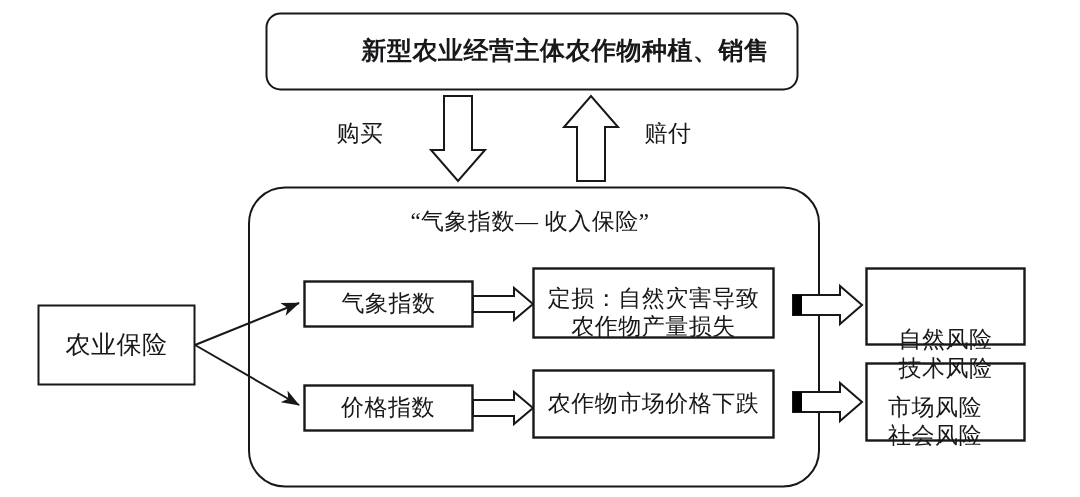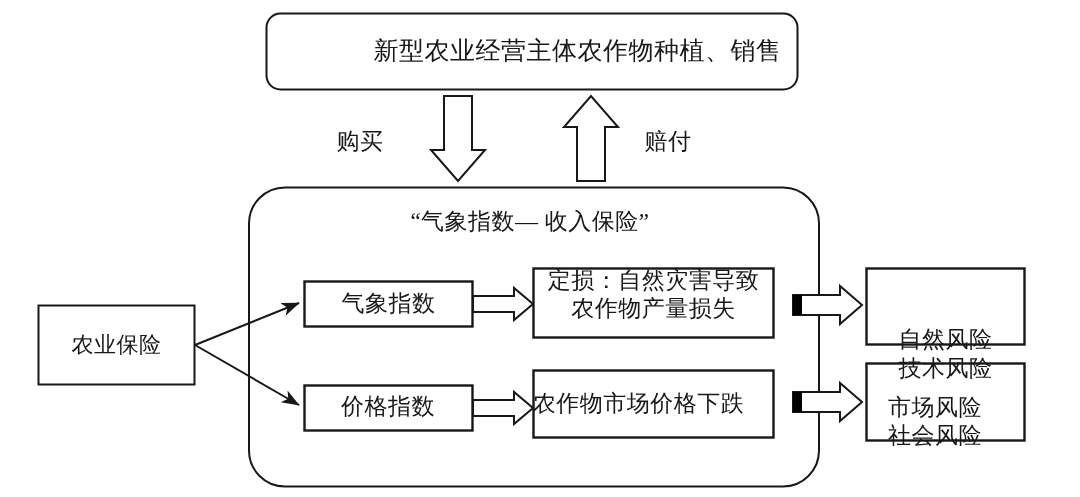--- a/index.html
+++ b/index.html
@@ -35,25 +35,25 @@
     font-family: "Liberation Serif", "DejaVu Serif", serif;
     white-space: pre;
     pointer-events: none;
   }
   .node-text .line {
     display: block;
     line-height: 1.22;
   }
   .t-top       { font-size: 25px; letter-spacing: 0.5px; }
   .t-title     { font-size: 23px; letter-spacing: 0.5px; }
-  .t-left      { font-size: 22px; letter-spacing: 0.5px; }
+  .t-left      { font-size: 25px; letter-spacing: 0.5px; }
   .t-index     { font-size: 23px; letter-spacing: 0.5px; }
   .t-mid       { font-size: 23px; letter-spacing: 0.5px; }
   .t-risk      { font-size: 23px; letter-spacing: 0.5px; }
-  .t-arrowlbl  { font-size: 23px; letter-spacing: 0.5px; margin-top: 8px; }
+  .t-arrowlbl  { font-size: 23px; letter-spacing: 0.5px; }
 </style>
 </head>
 <body>
 
 <div id="diagram-root">
 
   <svg class="canvas" viewBox="0 0 1080 497">
 
     <rect x="266.5" y="13.5" width="531" height="76" rx="14" ry="14" fill="#ffffff" stroke="#17181a" stroke-width="2"></rect>
 
@@ -85,21 +85,21 @@
     <path d="M 793,295 L 840,295 L 840,286 L 862,305 L 840,324 L 840,315 L 793,315 Z" fill="#ffffff" stroke="#17181a" stroke-width="2" stroke-linejoin="miter"></path>
     <rect x="793" y="295" width="9" height="20" fill="#000000"></rect>
 
     <path d="M 793,392 L 840,392 L 840,383 L 862,402 L 840,421 L 840,412 L 793,412 Z" fill="#ffffff" stroke="#17181a" stroke-width="2" stroke-linejoin="miter"></path>
     <rect x="793" y="392" width="9" height="20" fill="#000000"></rect>
 
     <rect x="866.5" y="268.5" width="158" height="76" fill="#ffffff" stroke="#17181a" stroke-width="2.4"></rect>
     <rect x="866.5" y="363.5" width="158" height="77" fill="#ffffff" stroke="#17181a" stroke-width="2.4"></rect>
   </svg>
 
-  <div class="node-text t-top" style="left:276px; top:13px; width:603px; height:77px;">
+  <div class="node-text t-top" style="left:264px; top:13px; width:603px; height:77px;font-weight:bold;">
     <span class="line">新型农业经营主体农作物种植、销售</span>
   </div>
 
   <div class="node-text t-arrowlbl" style="left:318px; top:117px; width:84px; height:34px;">
     <span class="line">购买</span>
   </div>
 
   <div class="node-text t-arrowlbl" style="left:626px; top:117px; width:84px; height:34px;">
     <span class="line">赔付</span>
   </div>
@@ -109,30 +109,30 @@
   </div>
 
   <div class="node-text t-left" style="left:38px; top:305px; width:157px; height:80px;">
     <span class="line">农业保险</span>
   </div>
 
   <div class="node-text t-index" style="left:304px; top:281px; width:169px; height:46px;">
     <span class="line">气象指数</span>
   </div>
 
-  <div class="node-text t-index" style="left:304px; top:385px; width:168px; height:46px;font-family:Liberation Mono, monospace;">
+  <div class="node-text t-index" style="left:304px; top:385px; width:168px; height:46px;">
     <span class="line">价格指数</span>
   </div>
 
-  <div class="node-text t-mid" style="left:533px; top:260px; width:241px; height:70px;">
+  <div class="node-text t-mid" style="left:533px; top:278px; width:241px; height:70px;">
     <span class="line">定损：自然灾害导致</span>
     <span class="line">农作物产量损失</span>
   </div>
 
-  <div class="node-text t-mid" style="left:518px; top:370px; width:241px; height:68px;">
+  <div class="node-text t-mid" style="left:533px; top:370px; width:241px; height:68px;">
     <span class="line">农作物市场价格下跌</span>
   </div>
 
   <div class="node-text t-risk" style="left:866px; top:268px; width:159px; height:77px;margin-top:48px;">
     <span class="line">自然风险</span>
     <span class="line">技术风险</span>
   </div>
 
   <div class="node-text t-risk" style="left:866px; top:383px; width:138px; height:78px;">
     <span class="line">市场风险</span>

